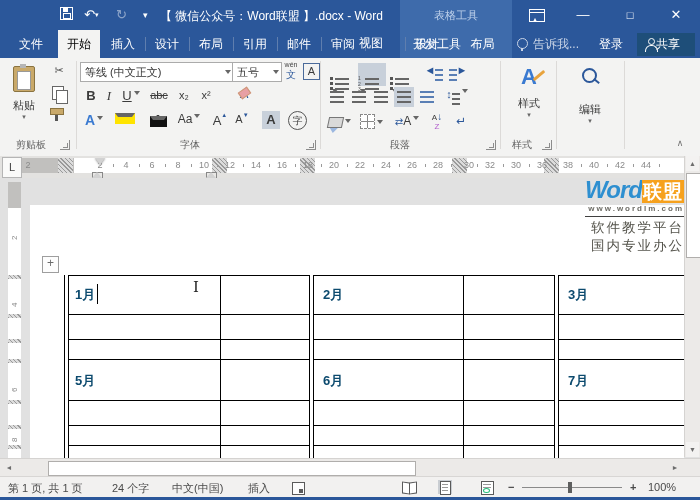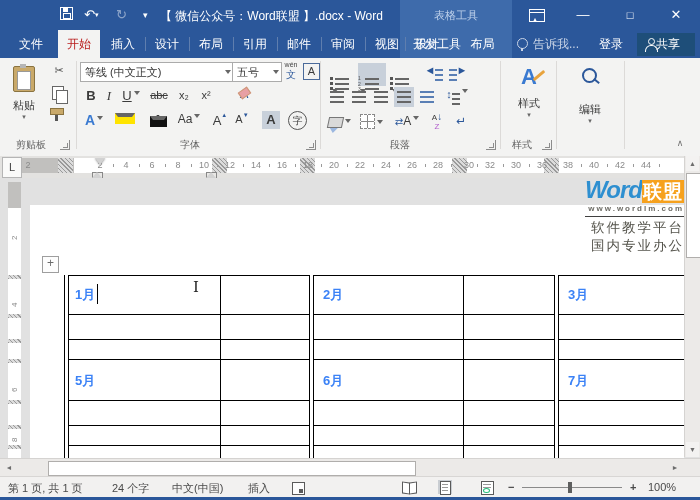--- a/index.html
+++ b/index.html
@@ -17,21 +17,21 @@
   .dim{opacity:.45;}
   .title-text{top:8px;left:160px;width:260px;font-size:12px;color:#fff;white-space:nowrap;}
   .winctl{top:6px;width:18px;height:18px;color:#fff;font-size:13px;text-align:center;line-height:18px;}
   .ribopt{width:14px;height:11px;border:1px solid #fff;position:relative;top:3px;}
   .ribopt:before{content:"";position:absolute;left:0;top:2px;right:0;border-top:1px solid #fff;}
   .ribopt:after{content:"▴";position:absolute;left:3px;top:1px;font-size:8px;color:#fff;}
   
   #tabrow{left:0;top:30px;width:700px;height:28px;background:#2b579a;}
   #tabrow .ctxbg{left:400px;top:0;width:112px;height:28px;background:#3e6bab;}
   .tab{top:0;height:28px;line-height:28px;font-size:12px;color:#fff;text-align:center;}
-  .tab-active{background:#f3f3f2;color:#b91c1c;}
+  .tab-active{background:#f3f3f2;color:#000000;}
   .tabsep{top:7px;width:1px;height:14px;background:#5f7eae;}
   .bulb{top:8px;width:9px;height:9px;border:1.2px solid #c9d4e6;border-radius:50%;}
   .bulb:after{content:"";position:absolute;left:2.5px;top:9px;width:2px;height:3px;background:#c9d4e6;}
   #sharebtn{left:637px;top:3px;width:58px;height:23px;background:#1e4e79;color:#fff;font-size:12px;line-height:23px;}
   .person{left:8px;top:5px;width:12px;height:12px;}
   .person:before{content:"";position:absolute;left:3px;top:0;width:5px;height:5px;border:1.2px solid #fff;border-radius:50%;}
   .person:after{content:"";position:absolute;left:0;top:7px;width:11px;height:6px;border:1.2px solid #fff;border-bottom:none;border-radius:6px 6px 0 0;}
   
   #ribbon{left:0;top:58px;width:700px;height:98px;background:#f3f3f2;border-bottom:1px solid #d5d3d1;}
   .gsep{top:3px;width:1px;height:88px;background:#dcdad8;}
@@ -88,21 +88,21 @@
   .vnum{left:1px;width:11px;font-size:8px;color:#8a8a8a;transform:rotate(-90deg);}
   #watermark{right:16px;top:0;text-align:right;line-height:1;}
   .wm-word{font-size:24px;font-weight:bold;font-style:italic;color:#2e8fd0;letter-spacing:-1px;}
   .wm-cn{font-size:19px;font-weight:bold;color:#fff;background:#f6a11d;padding:1px 1px;letter-spacing:1px;}
   .wm-url{display:block;font-size:8px;font-weight:bold;color:#6d6c65;letter-spacing:2px;border-bottom:1px solid #404040;padding:3px 0 3px;}
   .wm-tag{display:block;font-size:13.5px;color:#54534b;letter-spacing:2px;padding-top:4px;}
   #tbl{left:35px;top:70px;width:619px;height:183px;}
   .hl{left:0;width:619px;height:1px;background:#000;}
   .vs{top:0;width:1px;height:183px;background:#000;}
   .vd{top:0;width:1px;height:183px;border-left:1px solid #000;border-right:1px solid #000;background:#fff;width:3px;}
-  .month{font-size:13px;font-weight:bold;color:#3b82f6;}
+  .month{font-size:13px;font-weight:bold;color:#0c4a6e;}
   #caret{left:32px;top:9px;width:1px;height:20px;background:#000;}
   #ibeam{left:128px;top:3px;font-family:"DejaVu Serif",serif;font-size:15px;color:#222;}
   #movehandle{left:42px;top:78px;width:15px;height:15px;background:#fdfdfd;border:1px solid #9e9e9e;color:#6a6a6a;font-size:12px;line-height:13px;text-align:center;}
   
   #vscroll{left:684px;top:156px;width:15px;height:301px;background:#eceae8;border-left:1px solid #d5d3d1;}
   .scr-btn{left:1px;width:13px;height:15px;background:#f3f2f1;color:#6d6d6d;font-size:7px;text-align:center;line-height:15px;}
   #vthumb{left:1px;top:17px;width:13px;height:83px;background:#fff;border:1px solid #b0aeac;}
   #hscroll{left:0;top:458px;width:700px;height:18px;background:#eceae8;border-top:1px solid #d5d3d1;}
   #hthumb{left:48px;top:2px;width:366px;height:13px;background:#fff;border:1px solid #b0aeac;}
   .hsc-btn{top:1px;width:14px;height:15px;color:#6d6d6d;font-size:7px;text-align:center;line-height:15px;}
@@ -153,21 +153,21 @@
     <div class="abs tab" style="left:146px;width:42px;">设计</div>
     <div class="abs tabsep" style="left:189px;"></div>
     <div class="abs tab" style="left:190px;width:42px;">布局</div>
     <div class="abs tabsep" style="left:233px;"></div>
     <div class="abs tab" style="left:234px;width:42px;">引用</div>
     <div class="abs tabsep" style="left:277px;"></div>
     <div class="abs tab" style="left:278px;width:42px;">邮件</div>
     <div class="abs tabsep" style="left:321px;"></div>
     <div class="abs tab" style="left:322px;width:42px;">审阅</div>
     <div class="abs tabsep" style="left:365px;"></div>
-    <div class="abs tab" style="left:368px;width:38px;">视图</div>
+    <div class="abs tab" style="left:352px;width:38px;font-family:Liberation Mono, monospace;">视图</div>
     <div class="abs tabsep" style="left:405px;"></div>
     <div class="abs tab" style="left:406px;width:62px;">开发工具</div>
     <div class="abs tab" style="left:405px;width:45px;">设计</div>
     <div class="abs tab" style="left:460px;width:45px;">布局</div>
     <div class="abs bulb" style="left:517px;"></div>
     <div class="abs tab" style="left:531px;width:50px;color:#c9d4e6;">告诉我...</div>
     <div class="abs tab" style="left:594px;width:34px;">登录</div>
     <div id="sharebtn" class="abs">
       <span class="person abs"></span>
       <span class="abs" style="left:19px;">共享</span>

